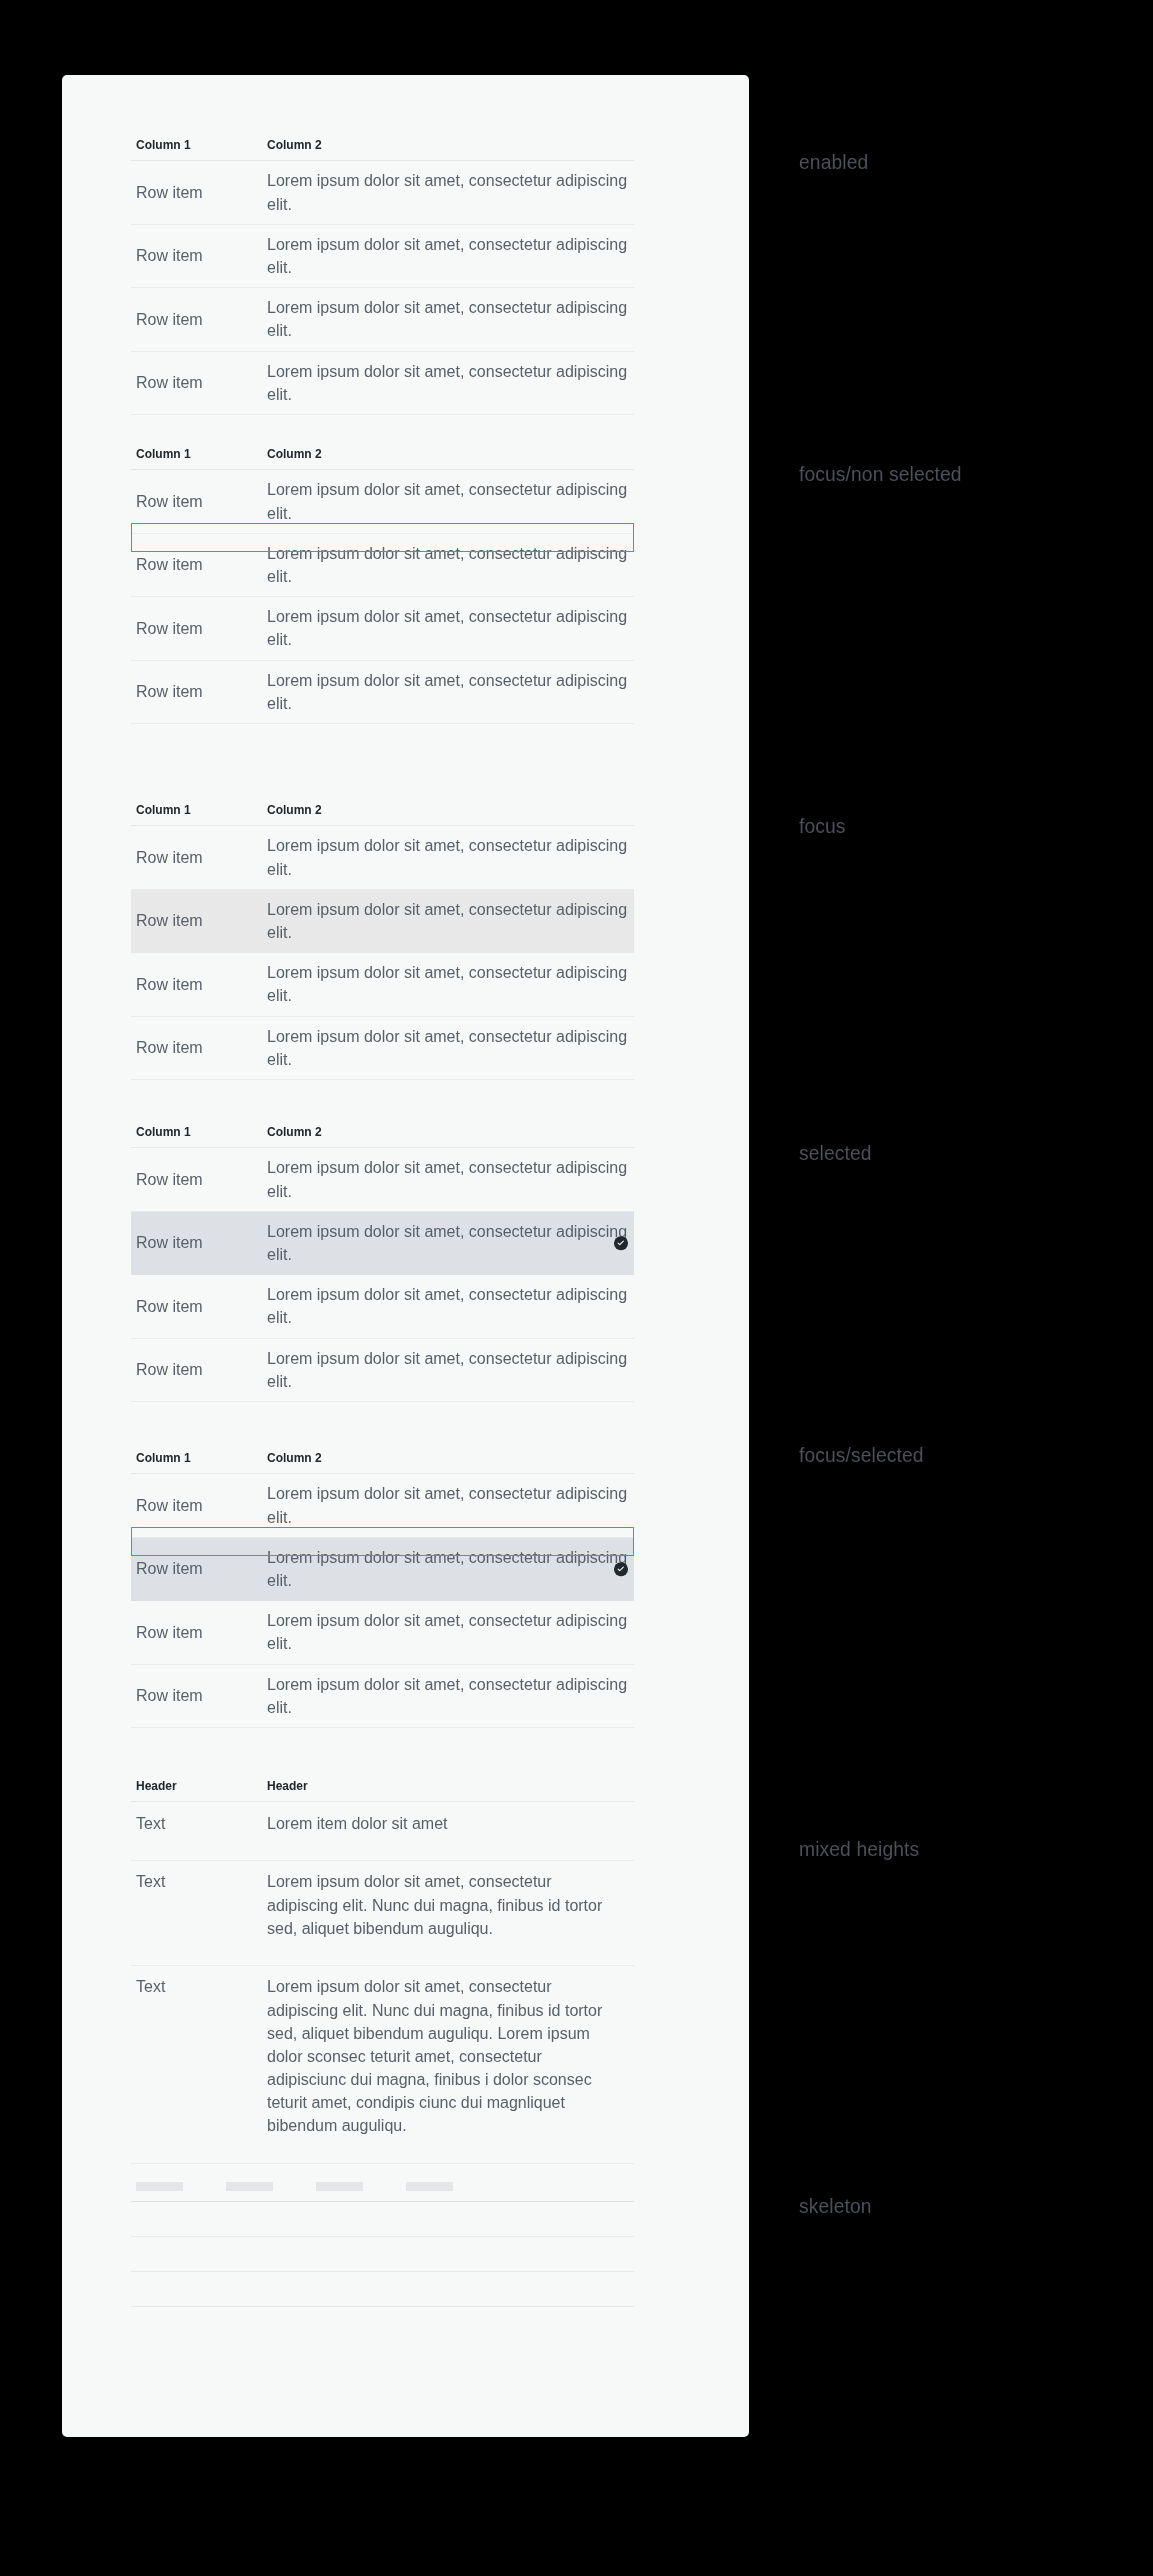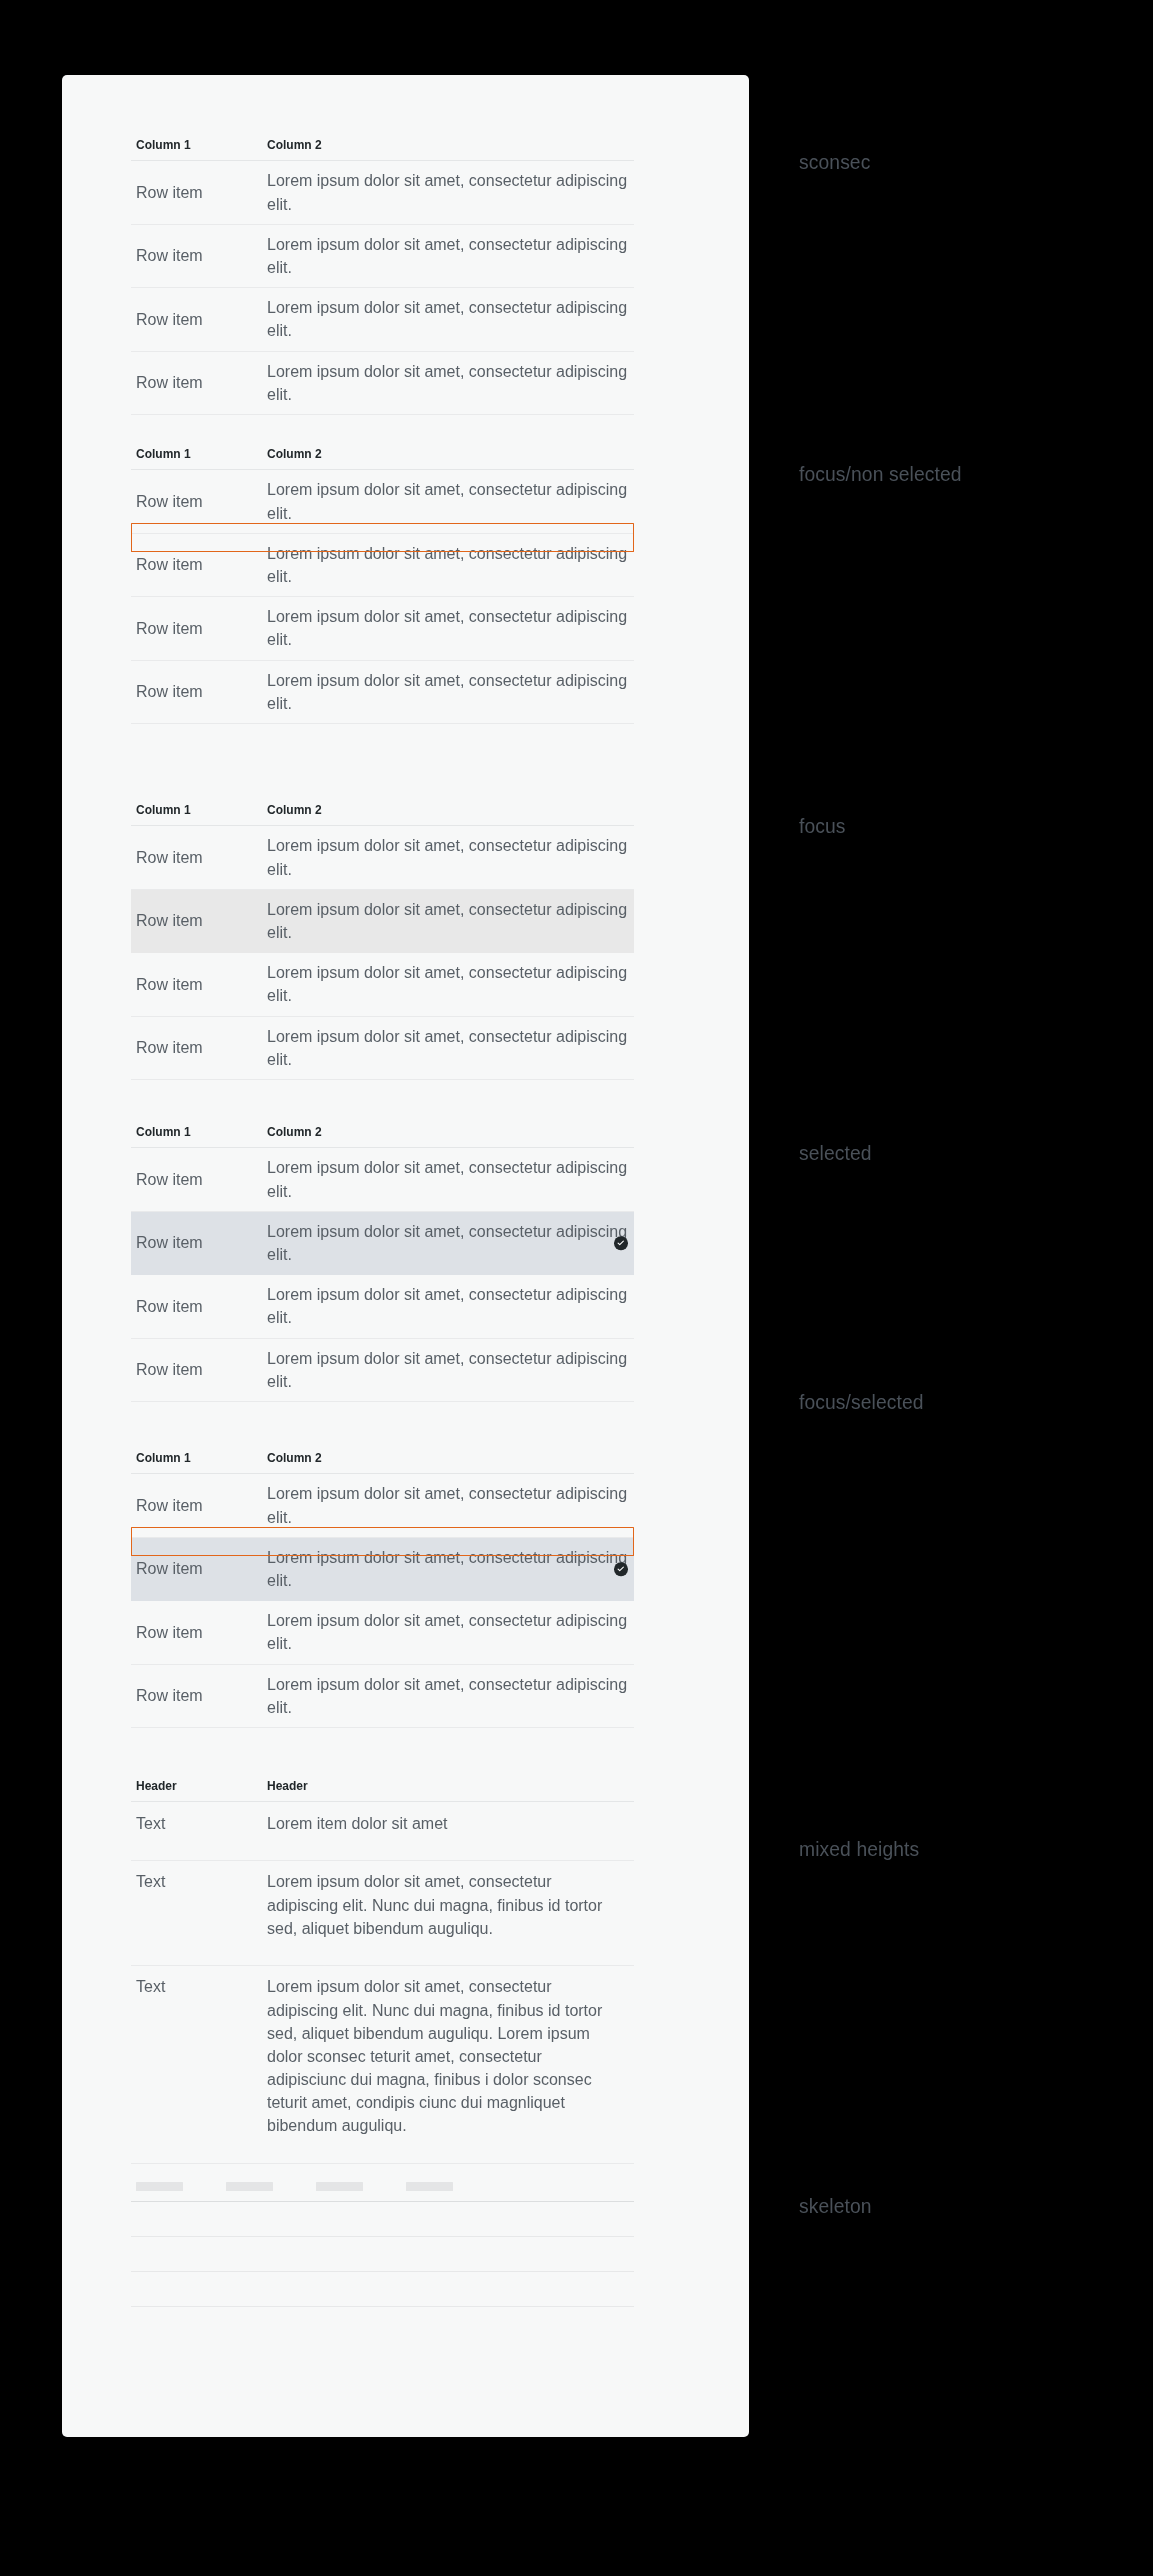--- a/index.html
+++ b/index.html
@@ -110,25 +110,25 @@
   .skel-bar.b4 { width:47px; }
   .skel-row { height:35px; border-bottom:0.6px solid #E7E8E9; }
 </style>
 </head>
 <body>
 
 <div id="root">
 
   <div id="canvas"></div>
 
-  <div class="state-label" style="top:152px;">sconsec</div>
+  <div class="state-label" style="top:152px;">enabled</div>
   <div class="state-label" style="top:464px;">focus/non selected</div>
   <div class="state-label" style="top:816px;">focus</div>
   <div class="state-label" style="top:1143px;">selected</div>
-  <div class="state-label" style="top:1392px;">focus/selected</div>
+  <div class="state-label" style="top:1445px;">focus/selected</div>
   <div class="state-label" style="top:1795px;margin-top:44px;">mixed heights</div>
   <div class="state-label" style="top:2196px;">skeleton</div>
 
   <div class="table-block" style="top:138px;">
     <table class="dt">
       <colgroup>
           <col class="c1">
           <col class="c2">
         </colgroup>
       <thead>

